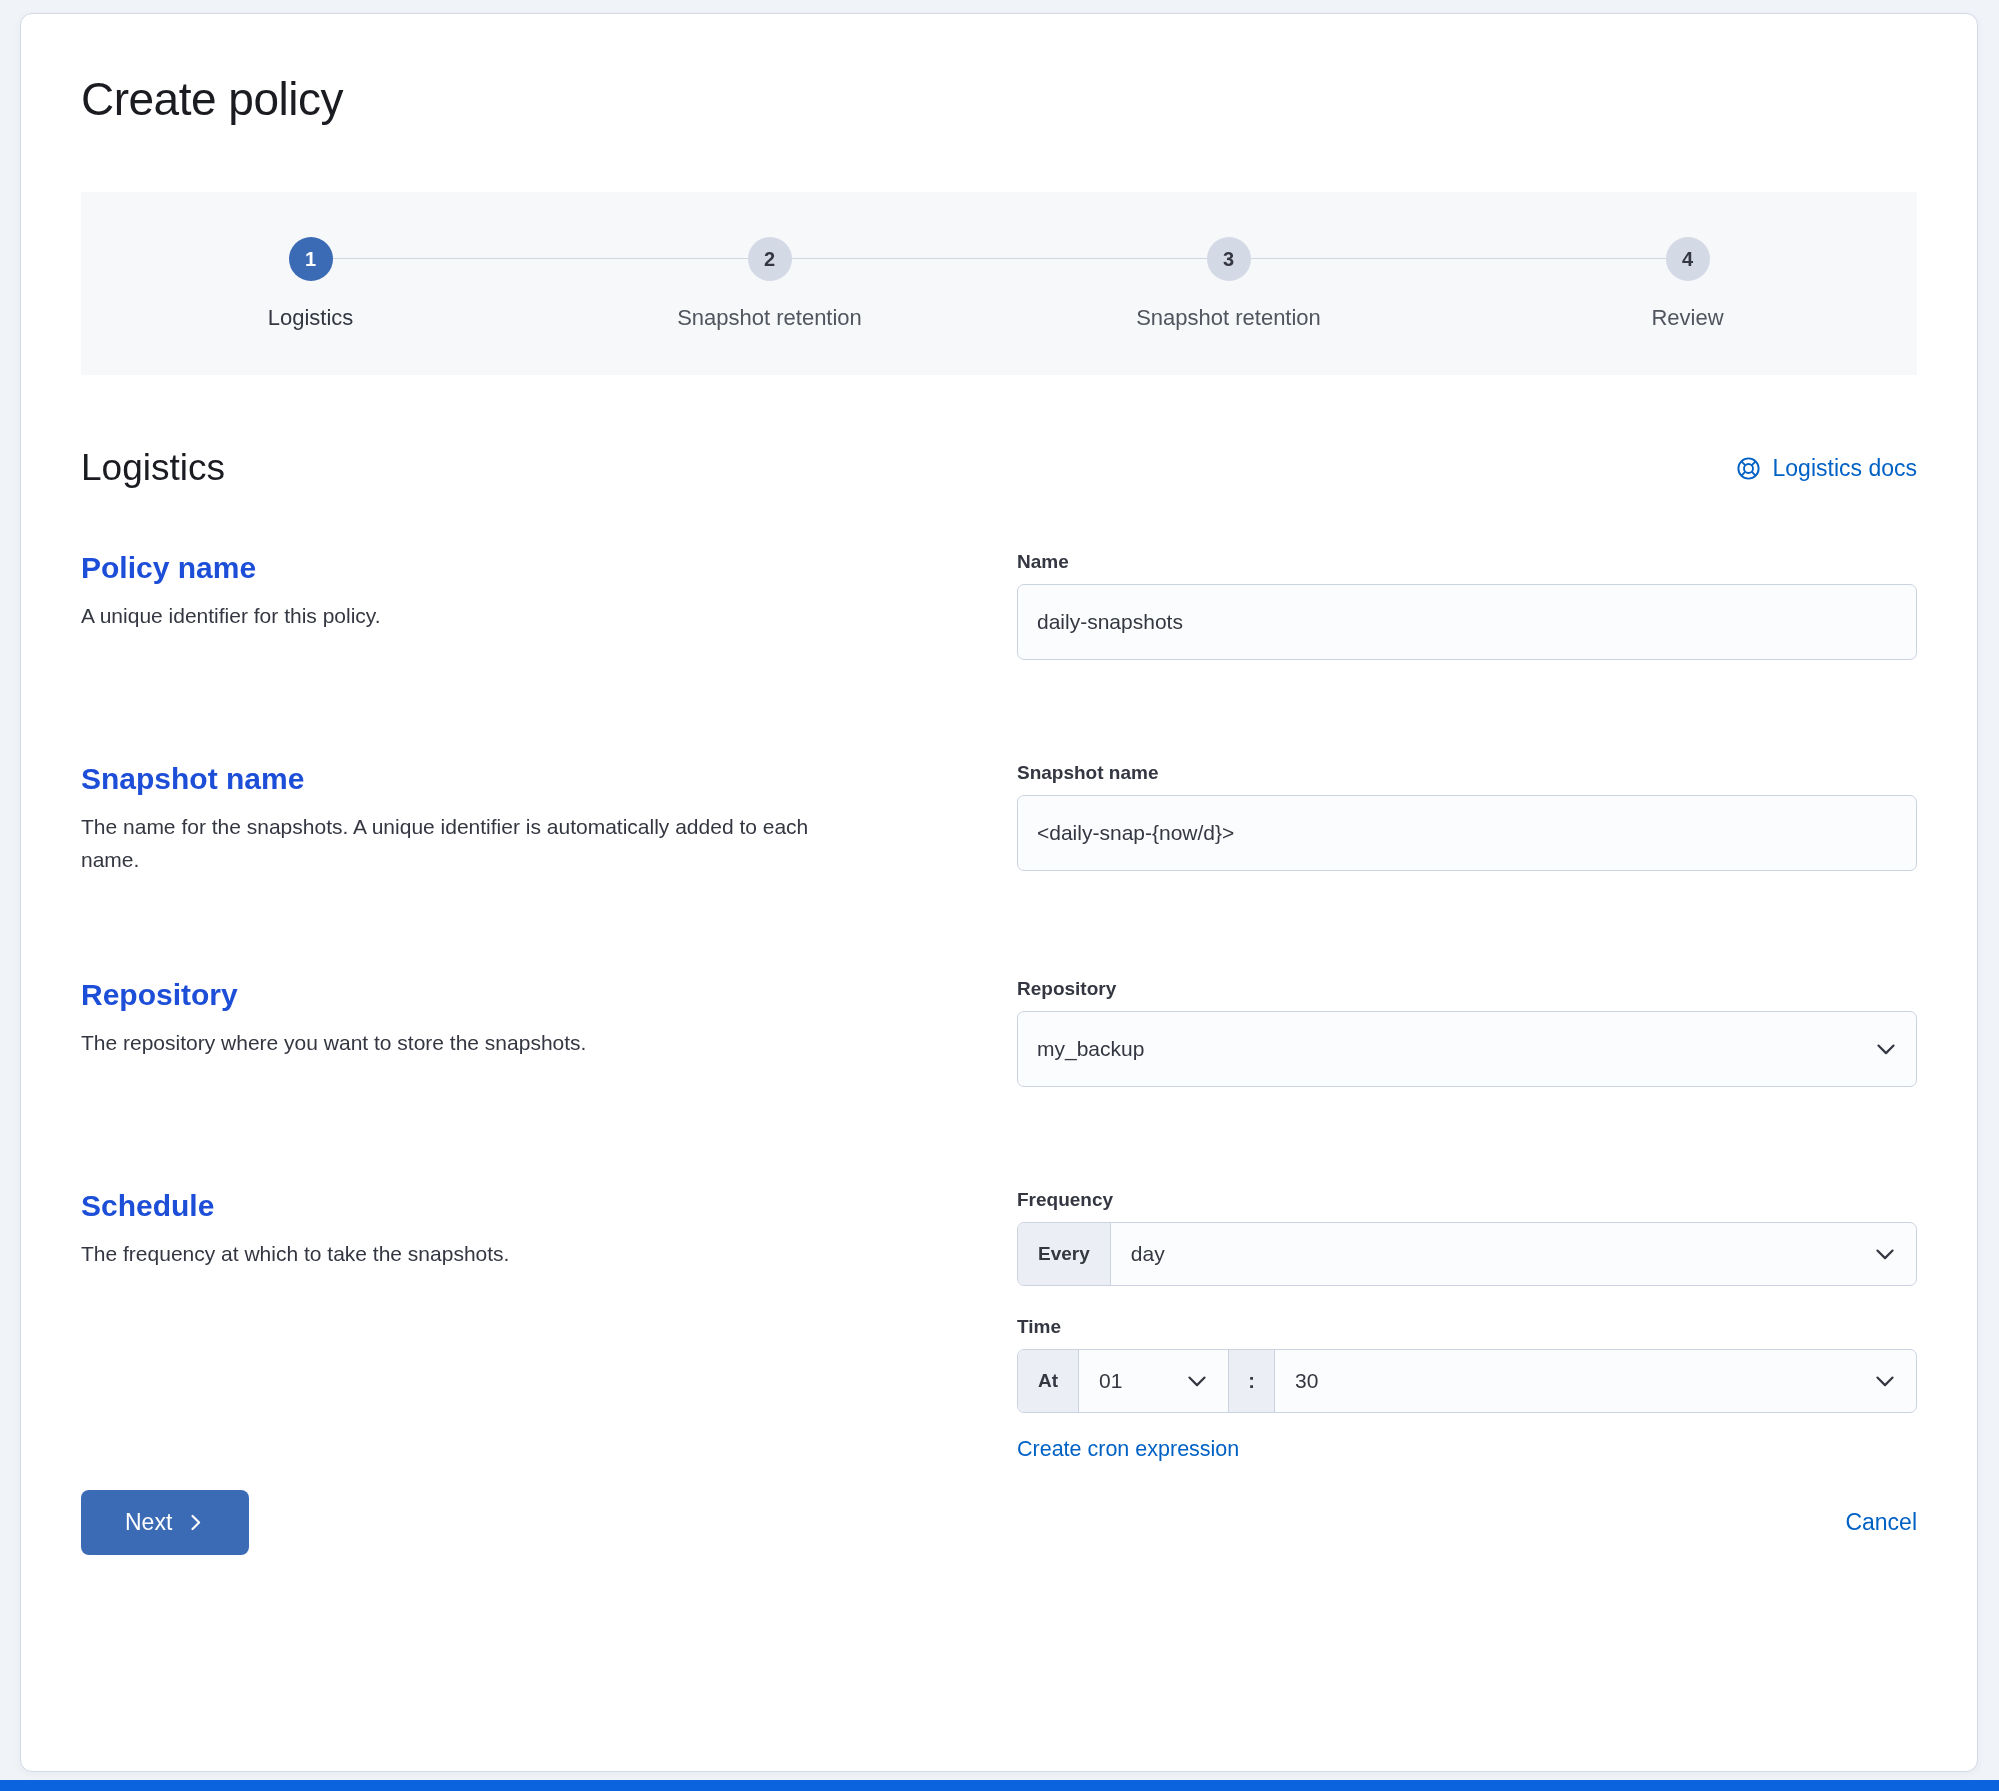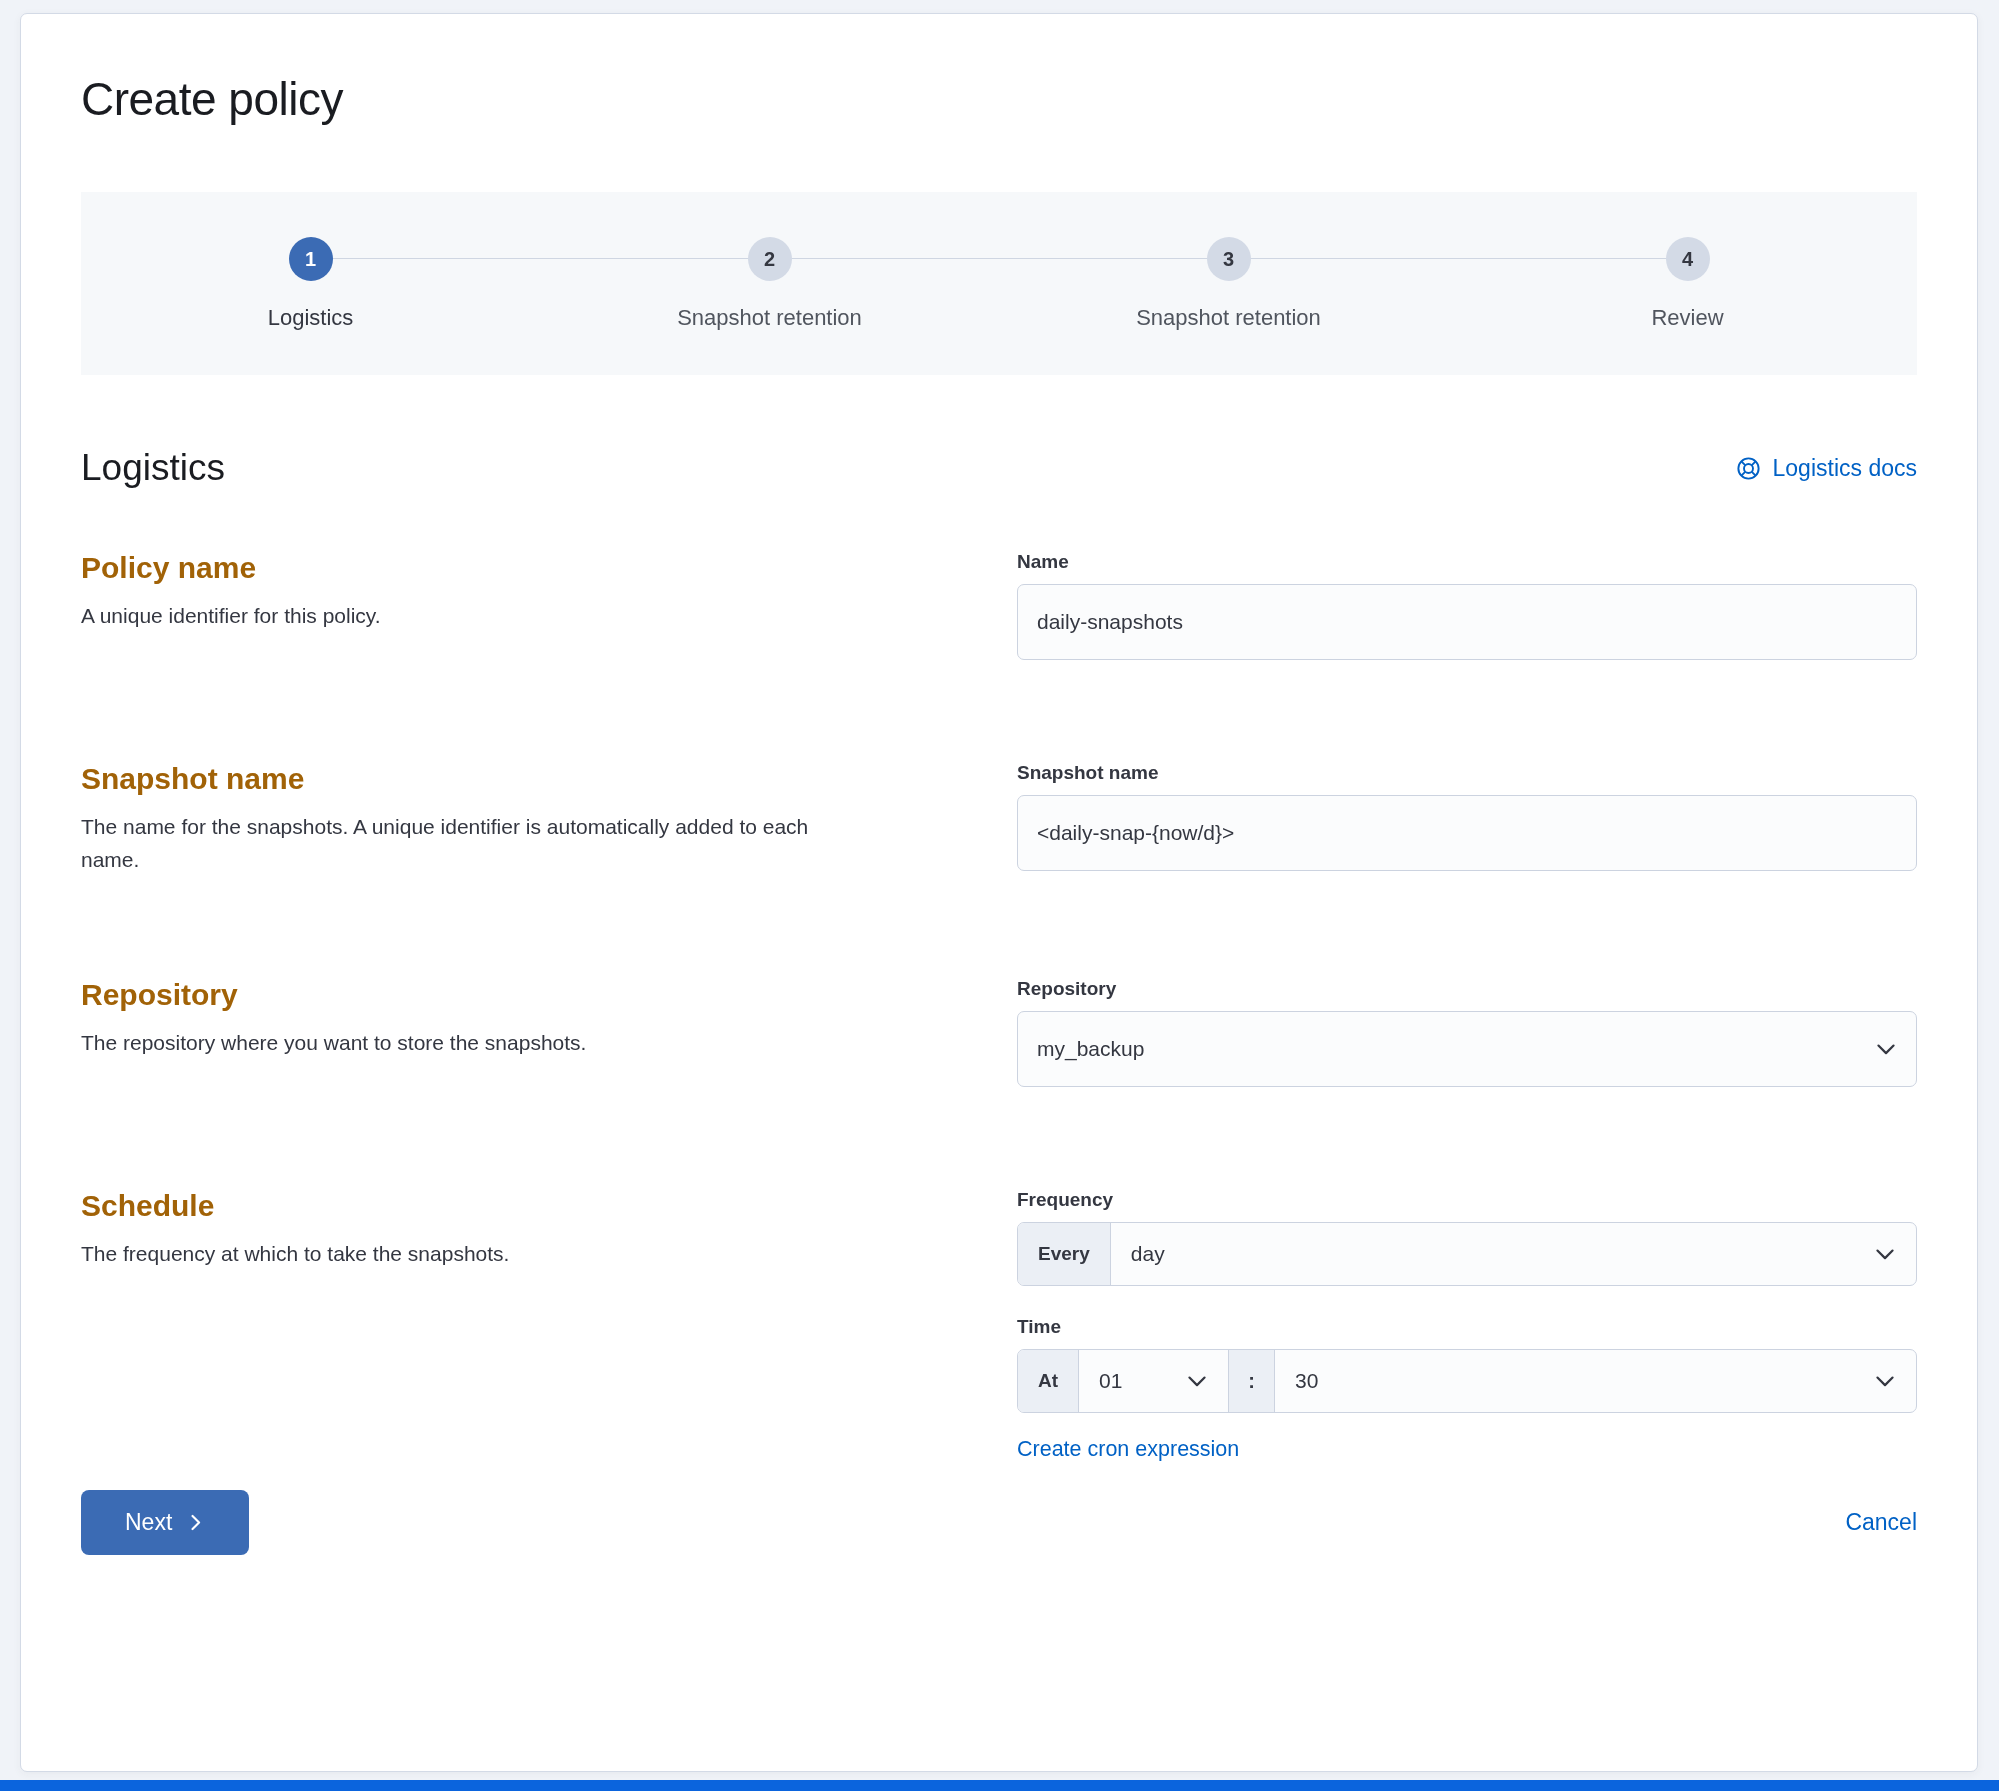--- a/index.html
+++ b/index.html
@@ -13,21 +13,21 @@
     background: #f0f3f8;
     overflow: hidden;
   }
 
   .card {
     position: absolute;
     left: 20px; right: 21px; top: 13px;
     height: 1759px;
     background: #ffffff;
     border: 1px solid #d3dae6;
-    border-radius: 7px;
+    border-radius: 12px;
     box-shadow: 0 2px 8px rgba(52,55,65,0.05);
     padding: 0 60px;
     overflow: hidden;
   }
 
   .title {
     margin-top: 58px;
     font-size: 46px;
     font-weight: 500;
     color: #1a1c21;
@@ -107,21 +107,21 @@
   .form { margin-top: 62px; }
   .form-row {
     display: grid;
     grid-template-columns: 1fr 900px;
     column-gap: 190px;
     margin-bottom: 102px;
   }
   .row-heading {
     font-size: 30px;
     font-weight: 600;
-    color: #a16207;
+    color: #1d4ed8;
   }
   .row-desc {
     margin-top: 15px;
     font-size: 21px;
     line-height: 1.55;
     color: #343741;
   }
   .field-label {
     font-size: 19px;
     font-weight: 700;

